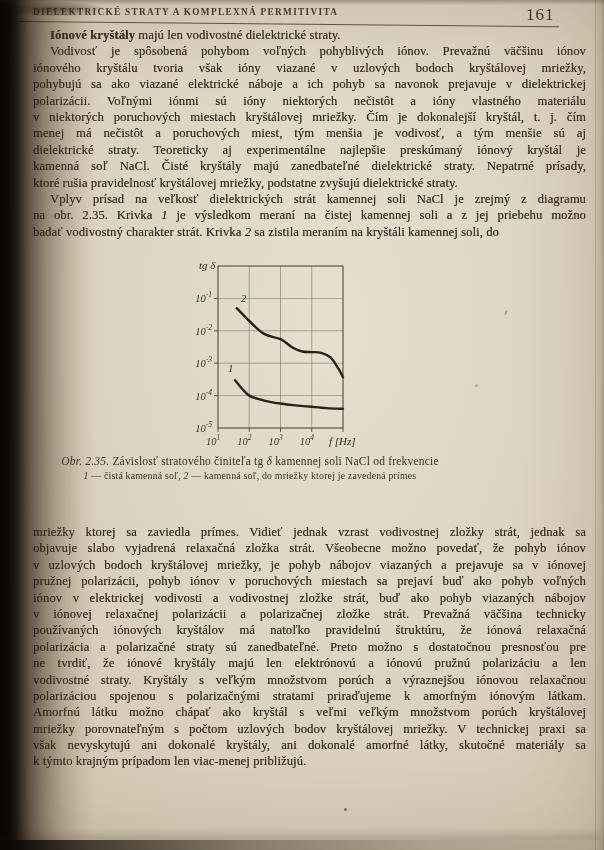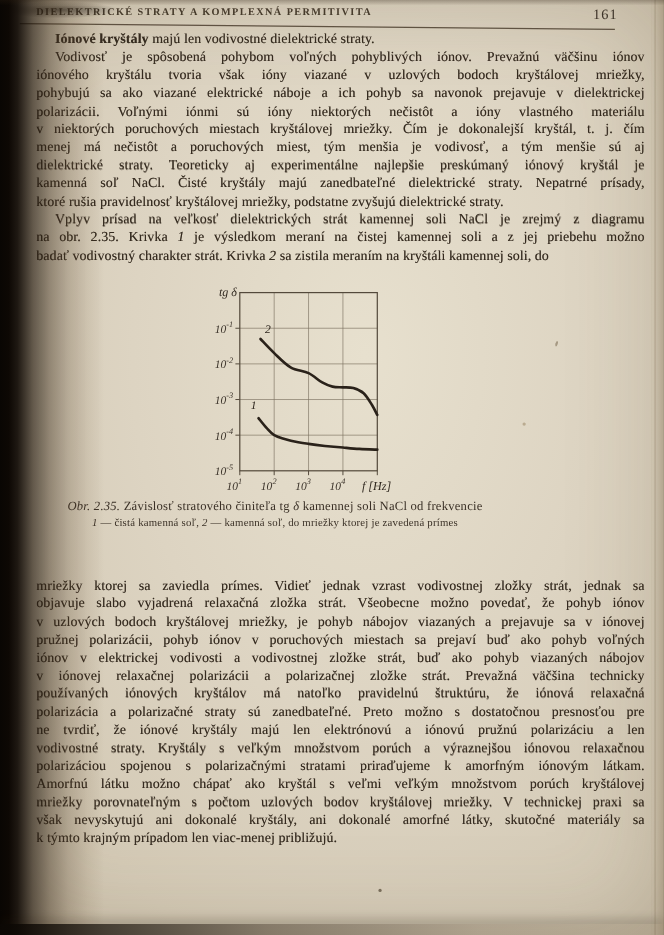--- a/index.html
+++ b/index.html
@@ -9,21 +9,21 @@
       radial-gradient(ellipse at 55% 38%, #e7e0ce 0%, #ddd4c2 45%, #d4cab6 78%, #ccc1ac 100%);
     font-family:"Liberation Serif","DejaVu Serif",serif;
     color:#342a1f;
   }
   .abs{position:absolute;}
   
   .hdr-title{
     left:33px;top:7px;font-size:9.3px;font-weight:bold;letter-spacing:1.3px;
     color:#453a2c;white-space:nowrap;
   }
-  .page-num{left:539px;top:5px;font-size:13px;letter-spacing:1px;color:#3a3128;}
+  .page-num{left:526px;top:5px;font-size:17px;letter-spacing:1px;color:#3a3128;}
   .hdr-rule{
     left:18px;top:21px;width:541px;height:1.3px;background:#4a3d2e;
     transform:rotate(0.55deg);transform-origin:left center;opacity:.85;
   }
   
   .textblock{left:33px;width:553px;line-height:16.4px;font-size:12.6px;
     text-shadow:0.2px 0.2px 0.35px rgba(52,42,31,0.55);}
   .top-block{top:27px;}
   .bottom-block{top:524px;}
   .tline{height:16.4px;overflow:hidden;letter-spacing:0.1px;}

